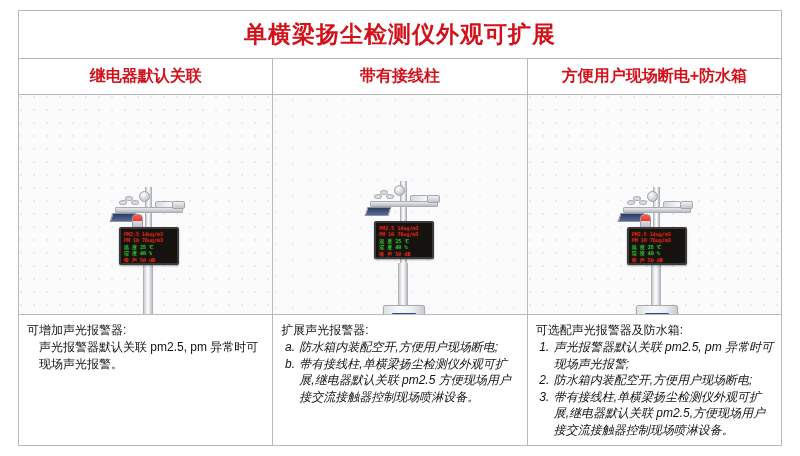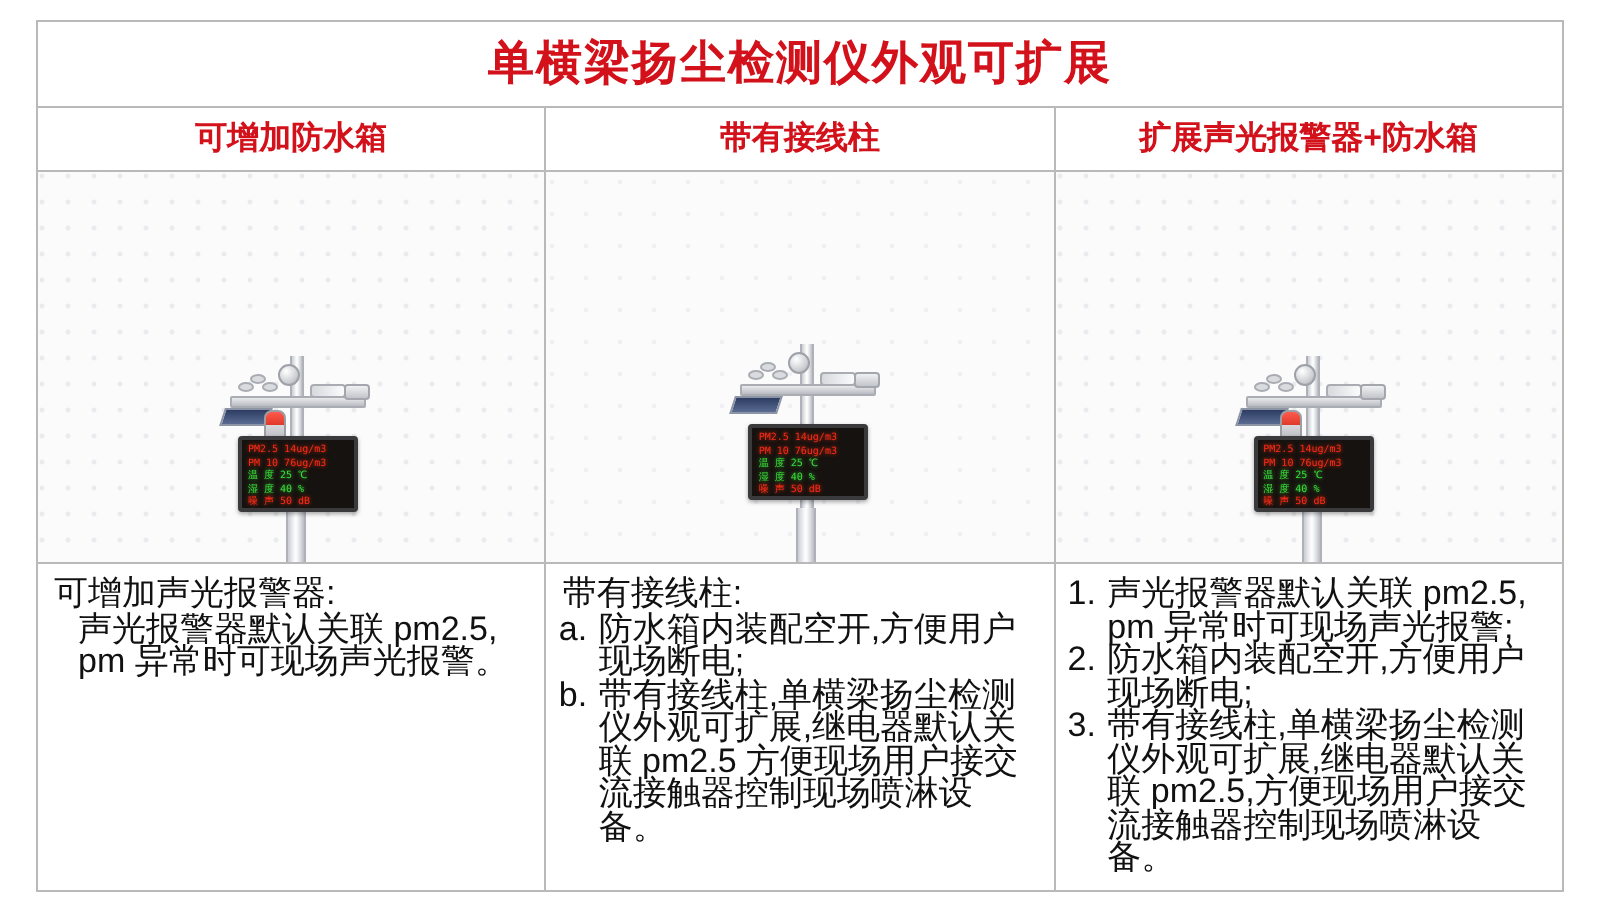--- a/index.html
+++ b/index.html
@@ -201,58 +201,59 @@
   .desc-row {
     flex: 1 1 auto;
     display: flex;
     box-sizing: border-box;
   }
   .desc-cell {
     flex: 1 1 0;
     border-right: 1px solid #b9b9b9;
     box-sizing: border-box;
     padding: 7px 7px 7px 8px;
-    font-size: 17px;
+    font-size: 12px;
     line-height: 16.5px;
     color: #111;
   }
   .desc-cell:last-child { border-right: none; }
   .desc-title {
     display: block;
     margin-bottom: 1px;
   }
   ol.desc-list, ul.desc-list {
     margin: 0;
     padding-left: 17px;
   }
   ol.desc-list.alpha { list-style-type: lower-alpha; }
   ol.desc-list.num { list-style-type: decimal; }
   .desc-list li {
     margin: 0;
     padding-left: 1px;
+    font-style: italic;
   }
   .plain-text {
     display: block;
     margin-left: 12px;
   }
 </style>
 </head>
 <body>
 
 <div class="page">
   <div class="table">
 
     <div class="title-row">
       <div class="title-text">单横梁扬尘检测仪外观可扩展</div>
     </div>
 
     <div class="header-row">
-      <div class="header-cell">可增加防水箱</div>
+      <div class="header-cell">继电器默认关联</div>
       <div class="header-cell">带有接线柱</div>
-      <div class="header-cell">扩展声光报警器+防水箱</div>
+      <div class="header-cell">方便用户现场断电+防水箱</div>
     </div>
 
     <div class="image-row">
 
       <div class="image-cell">
         <div class="watermark"></div>
         <div class="device">
           <div class="pole" style="left:124px; top:168px; width:8px; height:72px;"></div>
 
           <div class="pole" style="left:126px; top:92px; width:5px; height:78px;"></div>
@@ -341,28 +342,29 @@
     </div>
 
     <div class="desc-row">
 
       <div class="desc-cell">
         <span class="desc-title">可增加声光报警器:</span>
         <span class="plain-text">声光报警器默认关联 pm2.5, pm 异常时可现场声光报警。</span>
       </div>
 
       <div class="desc-cell">
-        <span class="desc-title">带有接线柱:</span>
+        <span class="desc-title">扩展声光报警器:</span>
         <ol class="desc-list alpha">
           <li>防水箱内装配空开,方便用户现场断电;</li>
           <li>带有接线柱,单横梁扬尘检测仪外观可扩展,继电器默认关联 pm2.5 方便现场用户接交流接触器控制现场喷淋设备。</li>
         </ol>
       </div>
 
       <div class="desc-cell">
+        <span class="desc-title">可选配声光报警器及防水箱:</span>
         <ol class="desc-list num">
           <li>声光报警器默认关联 pm2.5, pm 异常时可现场声光报警;</li>
           <li>防水箱内装配空开,方便用户现场断电;</li>
           <li>带有接线柱,单横梁扬尘检测仪外观可扩展,继电器默认关联 pm2.5,方便现场用户接交流接触器控制现场喷淋设备。</li>
         </ol>
       </div>
 
     </div>
 
   </div>

